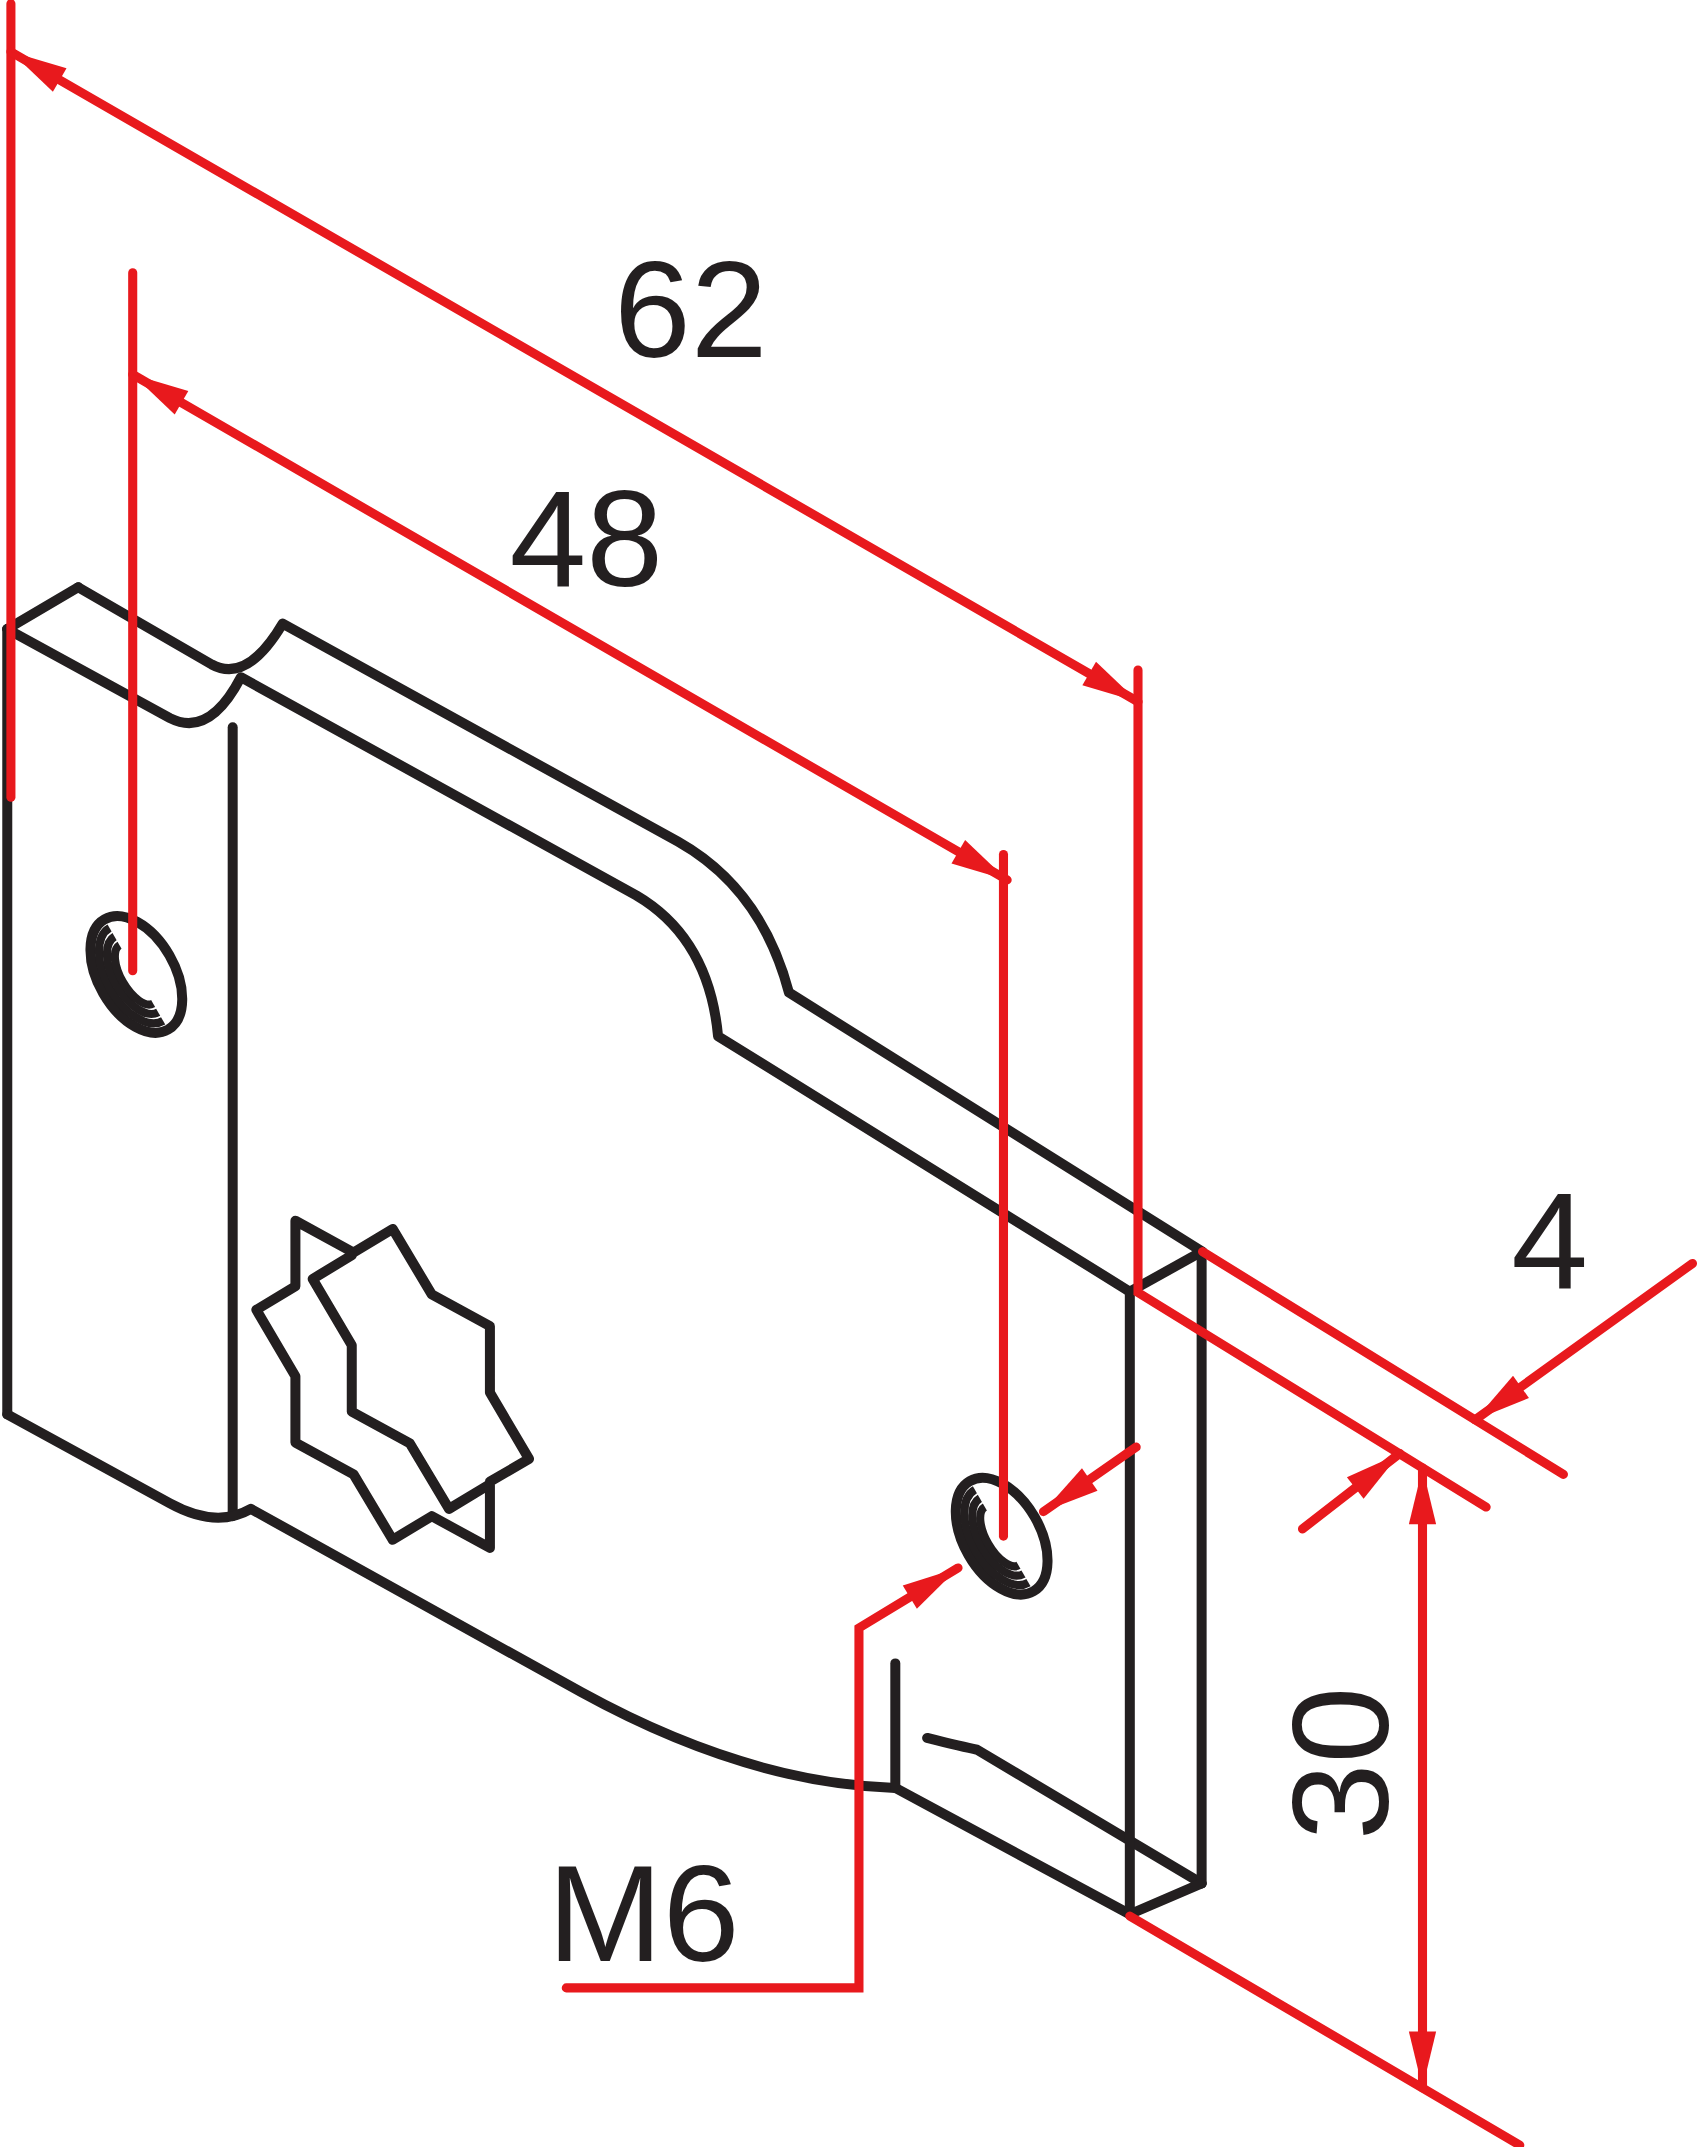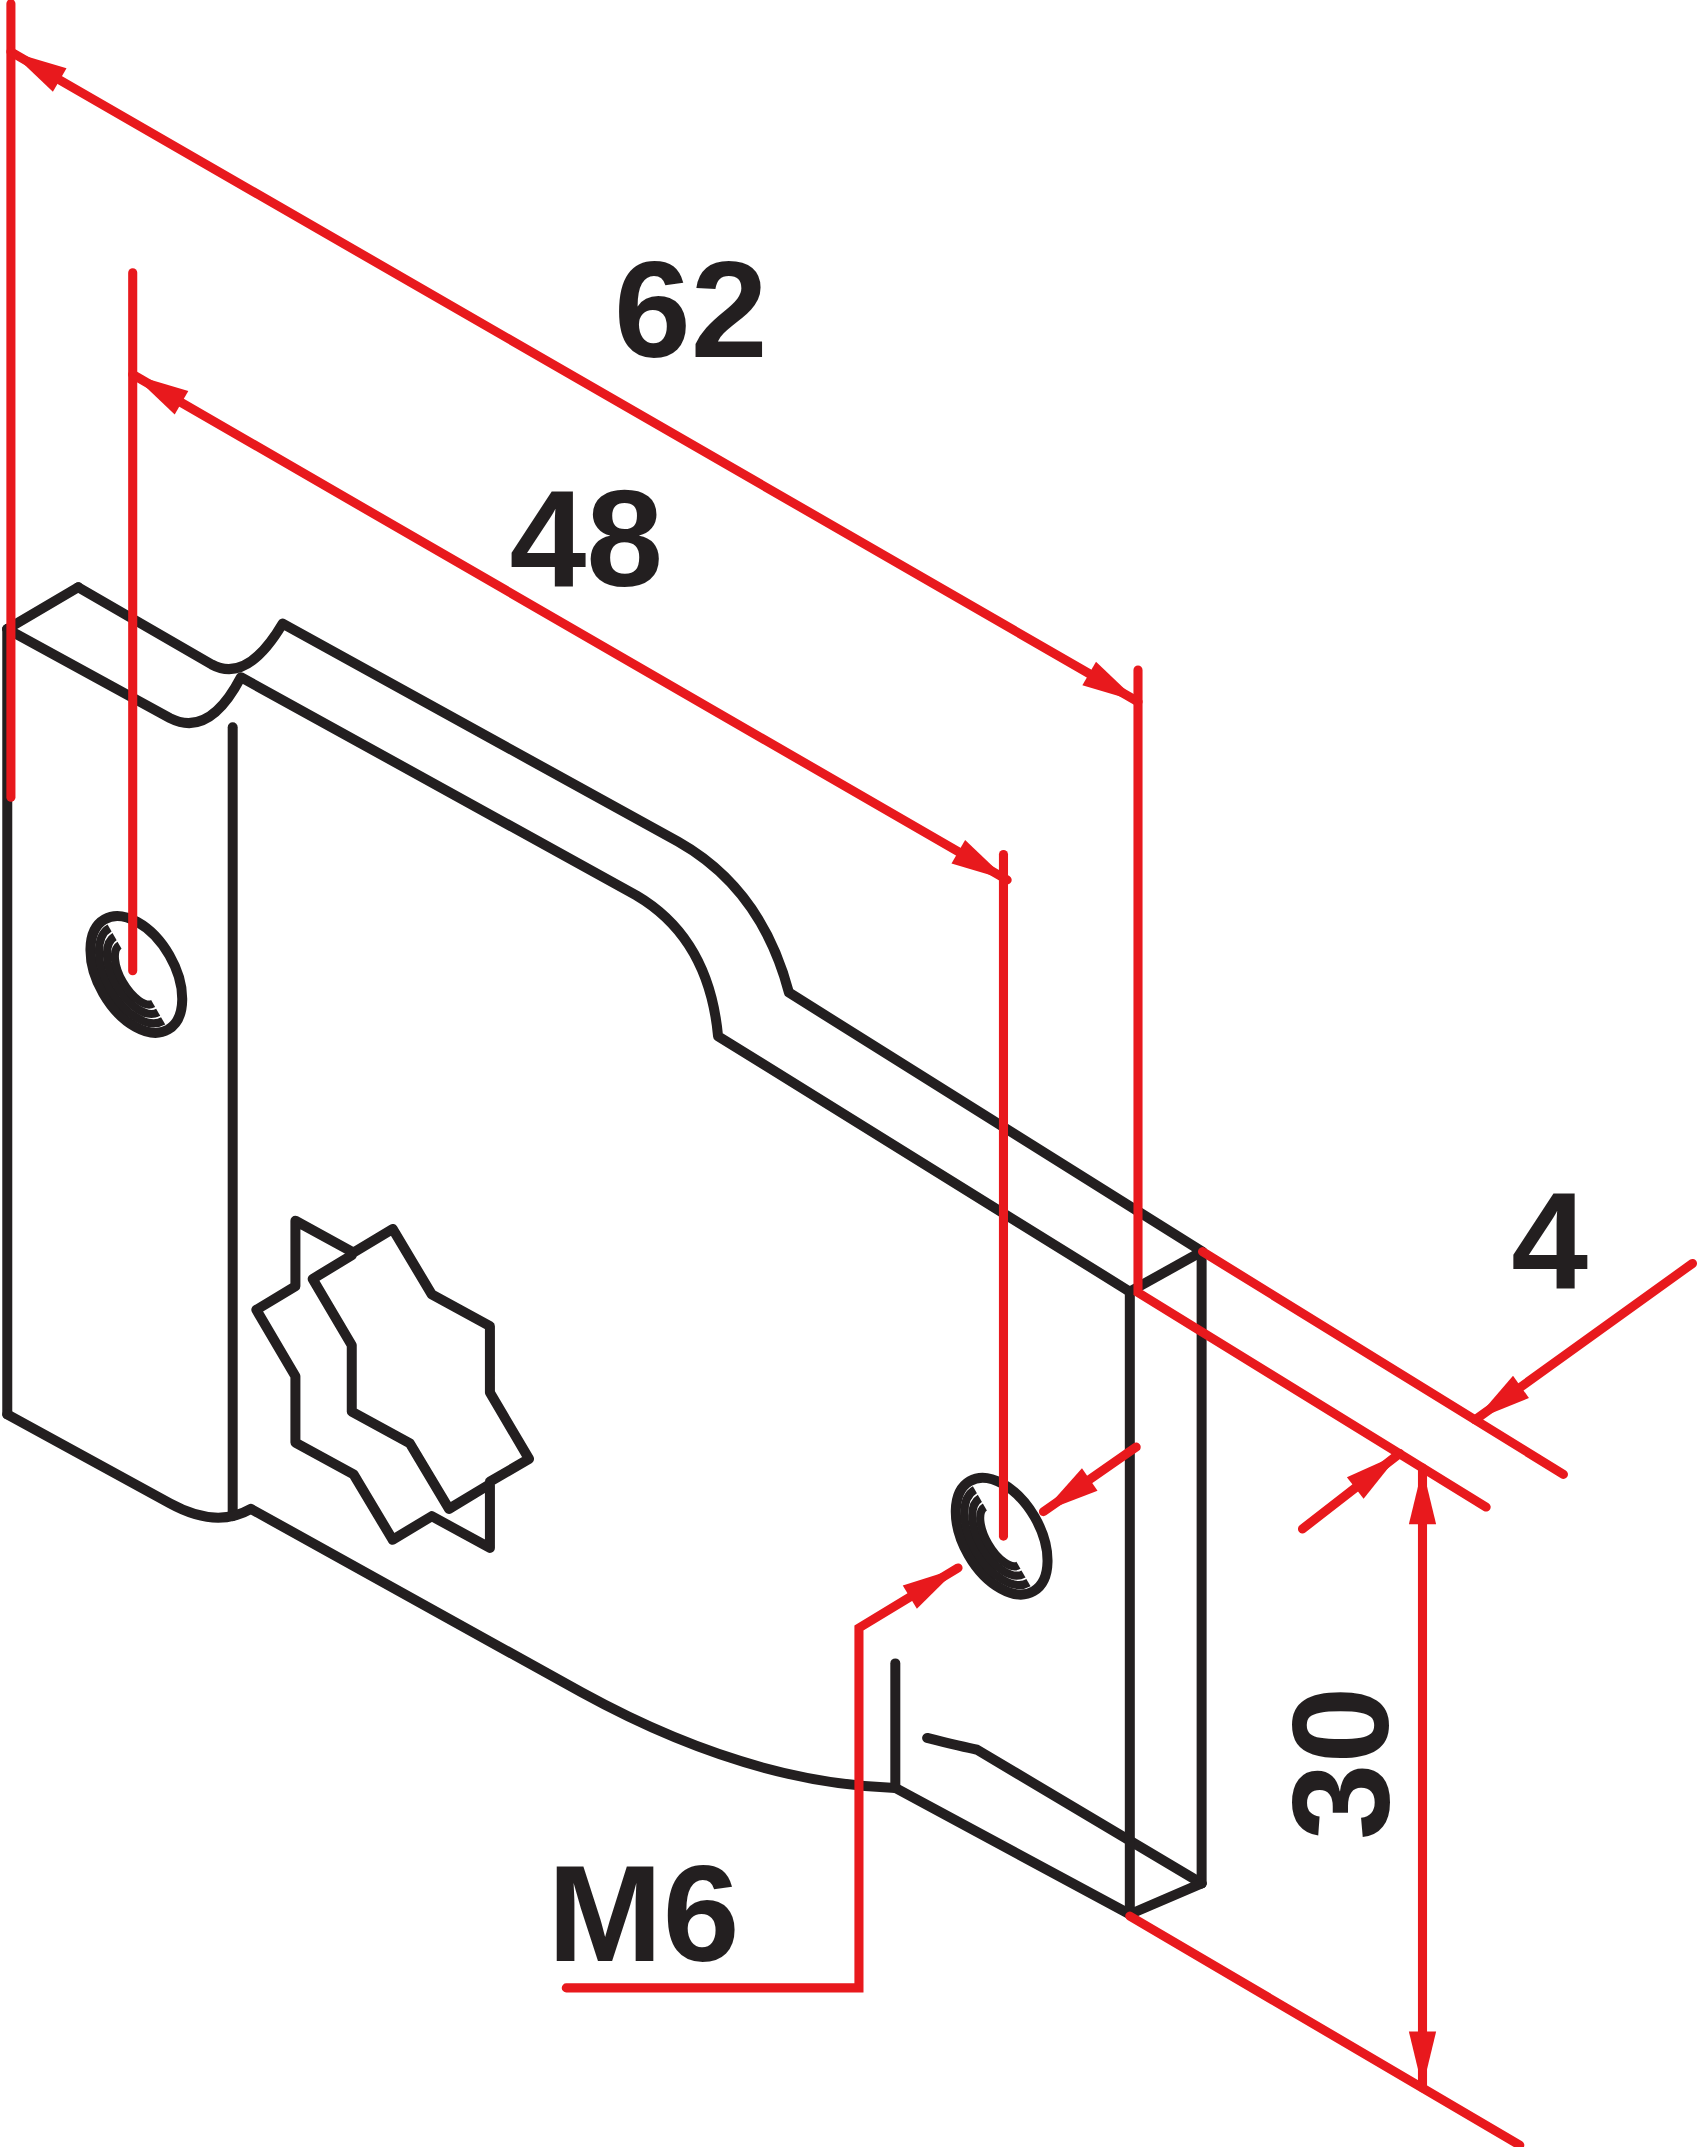--- a/index.html
+++ b/index.html
@@ -1,19 +1,18 @@
 <!DOCTYPE html>
 <html style="font-size:14.5px"><head>
 <meta charset="utf-8">
 <style>
   html,body{margin:0;padding:0;background:#ffffff;}
   .page{
     width:1707px;height:2147px;position:relative;background:#ffffff;
     font-family:"Liberation Sans", sans-serif;
-    font-weight:bold;
   }
   svg{display:block;width:1707px;height:2147px;}
   text{
     font-family:"Liberation Sans","DejaVu Sans",sans-serif;
     font-size:152px;
     fill:#231f20;
   }
 </style>
 </head>
 <body>

